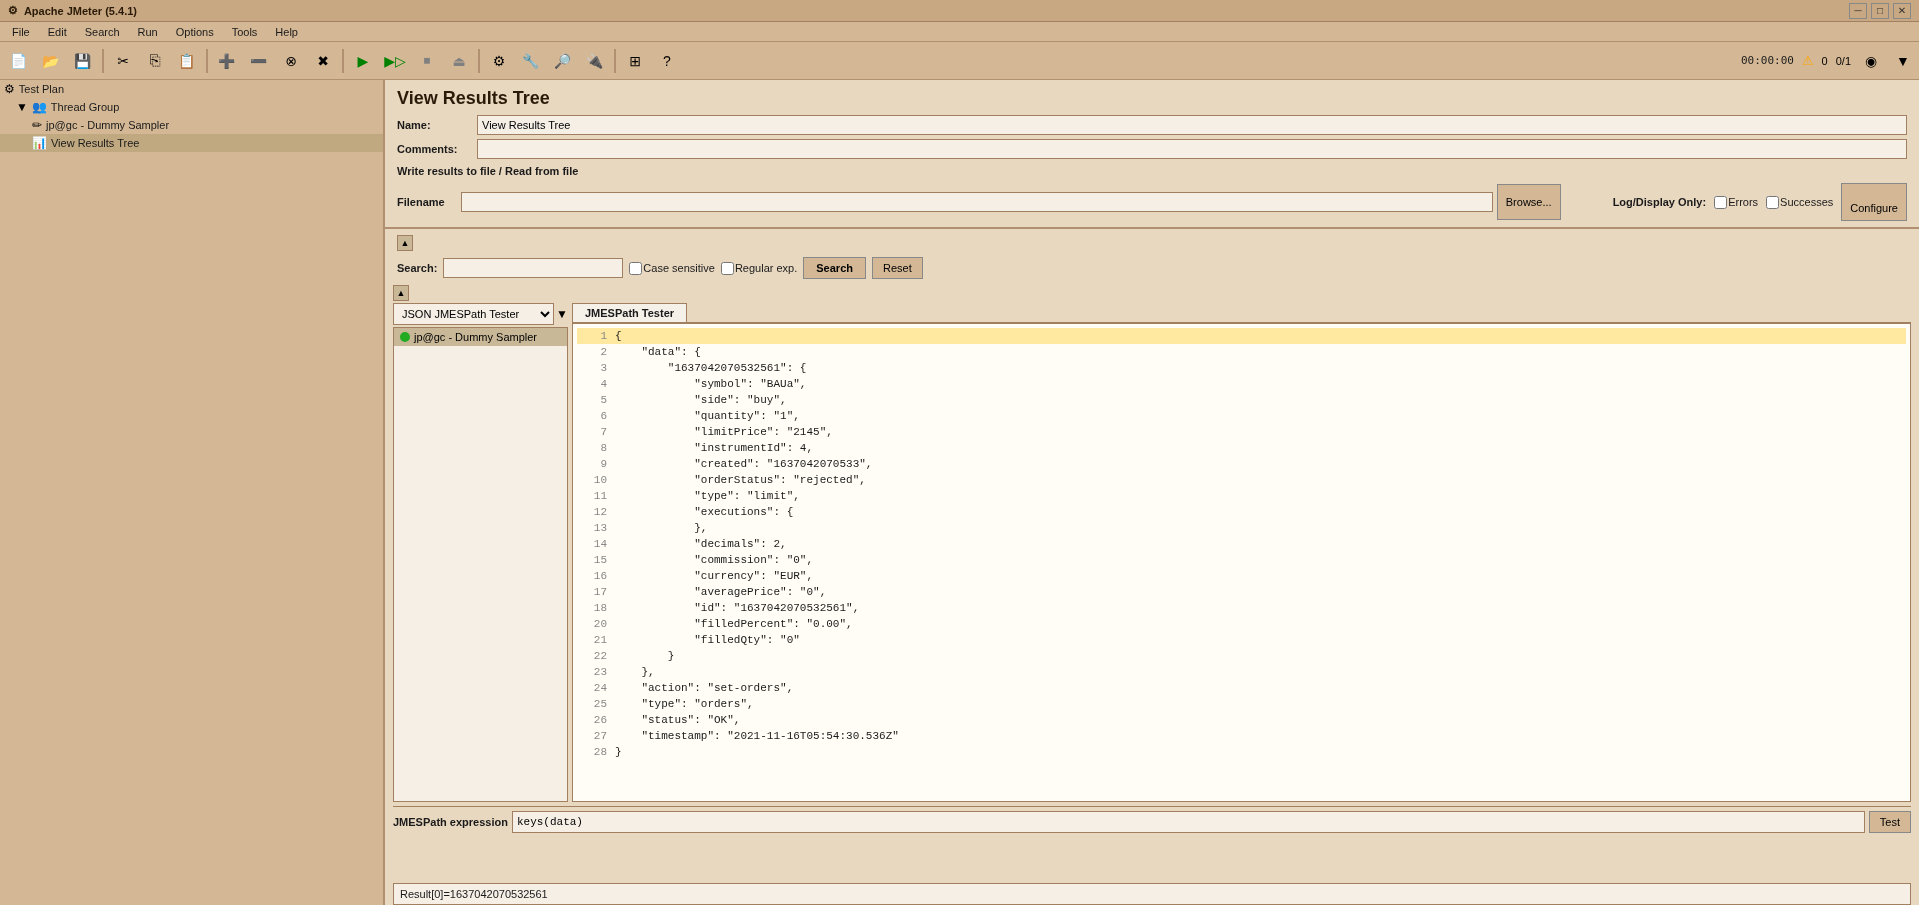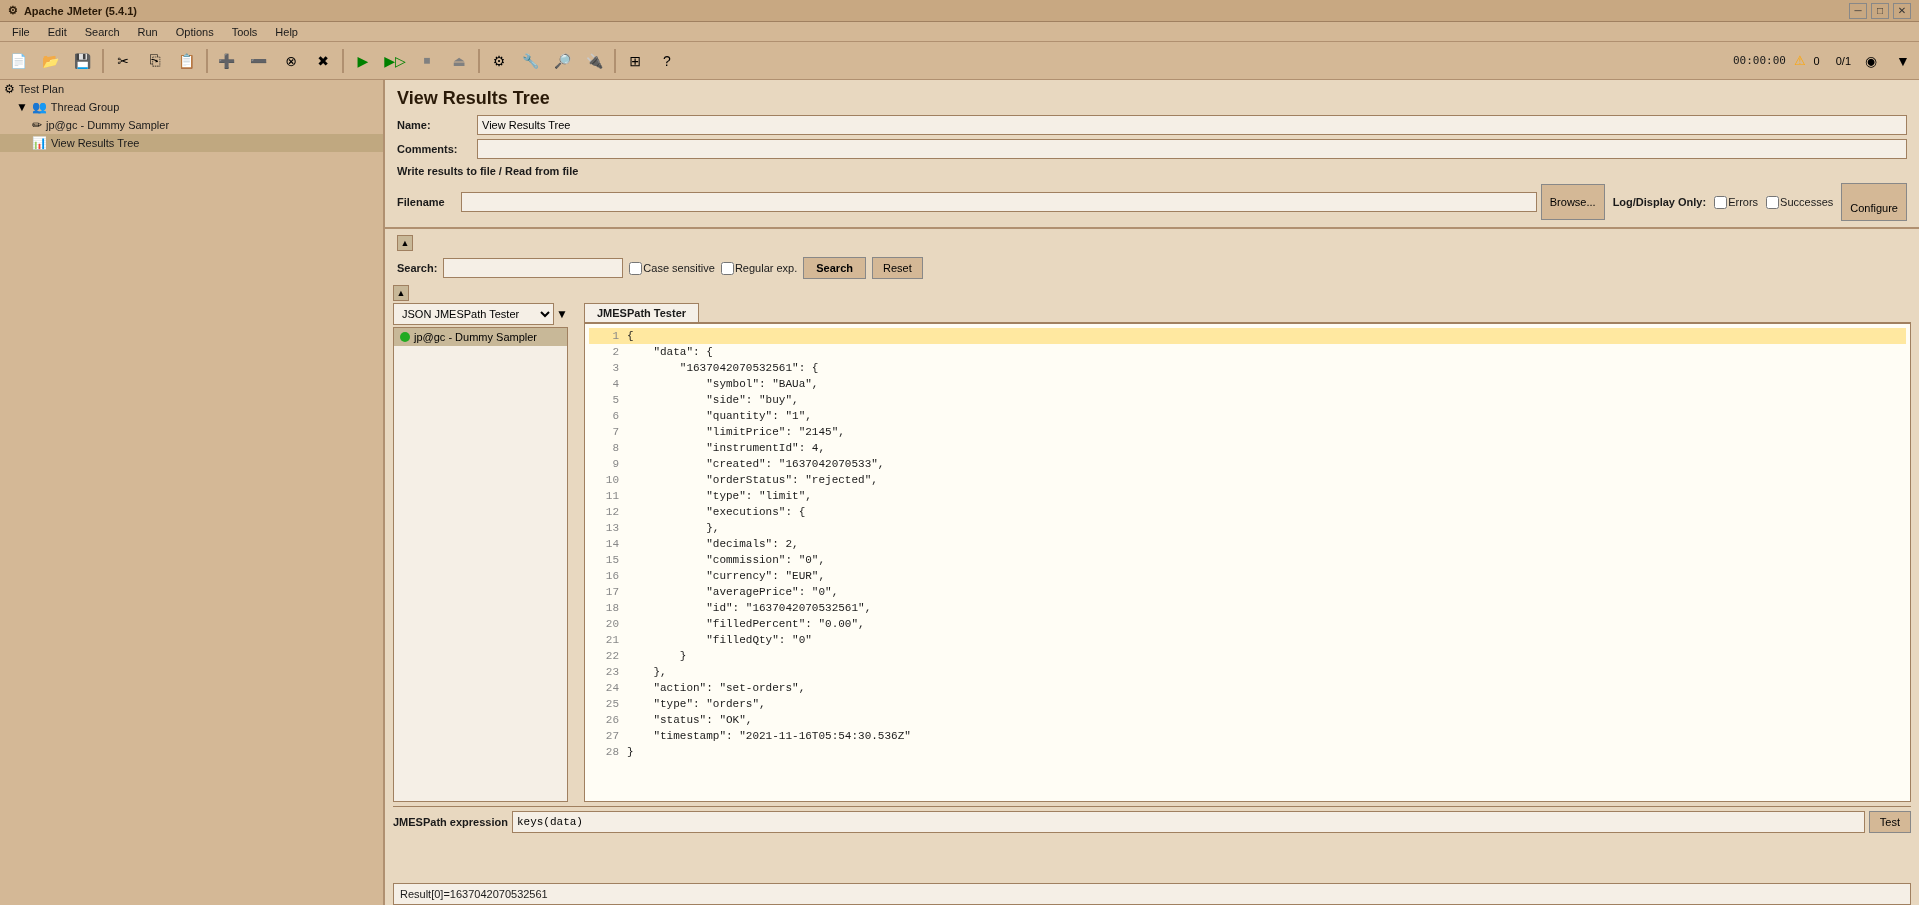--- a/index.html
+++ b/index.html
@@ -198,21 +198,21 @@
       border: 1px solid #888;
       font-size: 11px;
       cursor: pointer;
     }
     .log-display-row {
       display: flex;
       align-items: center;
       gap: 8px;
       padding-left: 4px;
     }
-    .log-label { font-size: 11px; font-weight: bold; color: #1a1a1a; }
+    .log-label { font-size: 11px; font-weight: bold; color: #1a1a1a; margin-left: 44px; }
     .configure-btn {
       height: 26px;
       padding: 18px 8px;
       background: #d4b896;
       border: 1px solid #888;
       font-size: 11px;
       cursor: pointer;
     }
 
     
@@ -268,21 +268,21 @@
       flex: 1;
       display: flex;
       flex-direction: column;
       overflow: hidden;
       padding: 0 8px;
     }
     .results-row {
       display: flex;
       flex: 1;
       overflow: hidden;
-      gap: 16px;
+      gap: 4px;
     }
 
     
     .sampler-panel {
       width: 175px;
       min-width: 175px;
       display: flex;
       flex-direction: column;
     }
     .sampler-header {
@@ -479,21 +479,21 @@
   <button class="toolbar-btn">🔎</button>
   <button class="toolbar-btn">🔌</button>
   <div class="toolbar-sep"></div>
   <button class="toolbar-btn">⊞</button>
   <button class="toolbar-btn">?</button>
 
   <div class="toolbar-right">
     <span class="time-display">00:00:00</span>
     <span style="color: orange; font-size: 13px;">⚠</span>
     <span style="font-size: 11px;">0</span>
-    <span style="font-size: 11px; margin-left: 8px;">0/1</span>
+    <span style="font-size: 11px; margin-left: 0;">0/1</span>
     <button class="toolbar-btn" style="width: 24px; height: 24px;">◉</button>
     <button class="toolbar-btn" style="width: 24px; height: 24px;">▼</button>
   </div>
 </div>
 
 <div class="main-layout">
 
   <div class="left-panel">
     <div class="tree-item">
       <span class="tree-icon">⚙</span>

